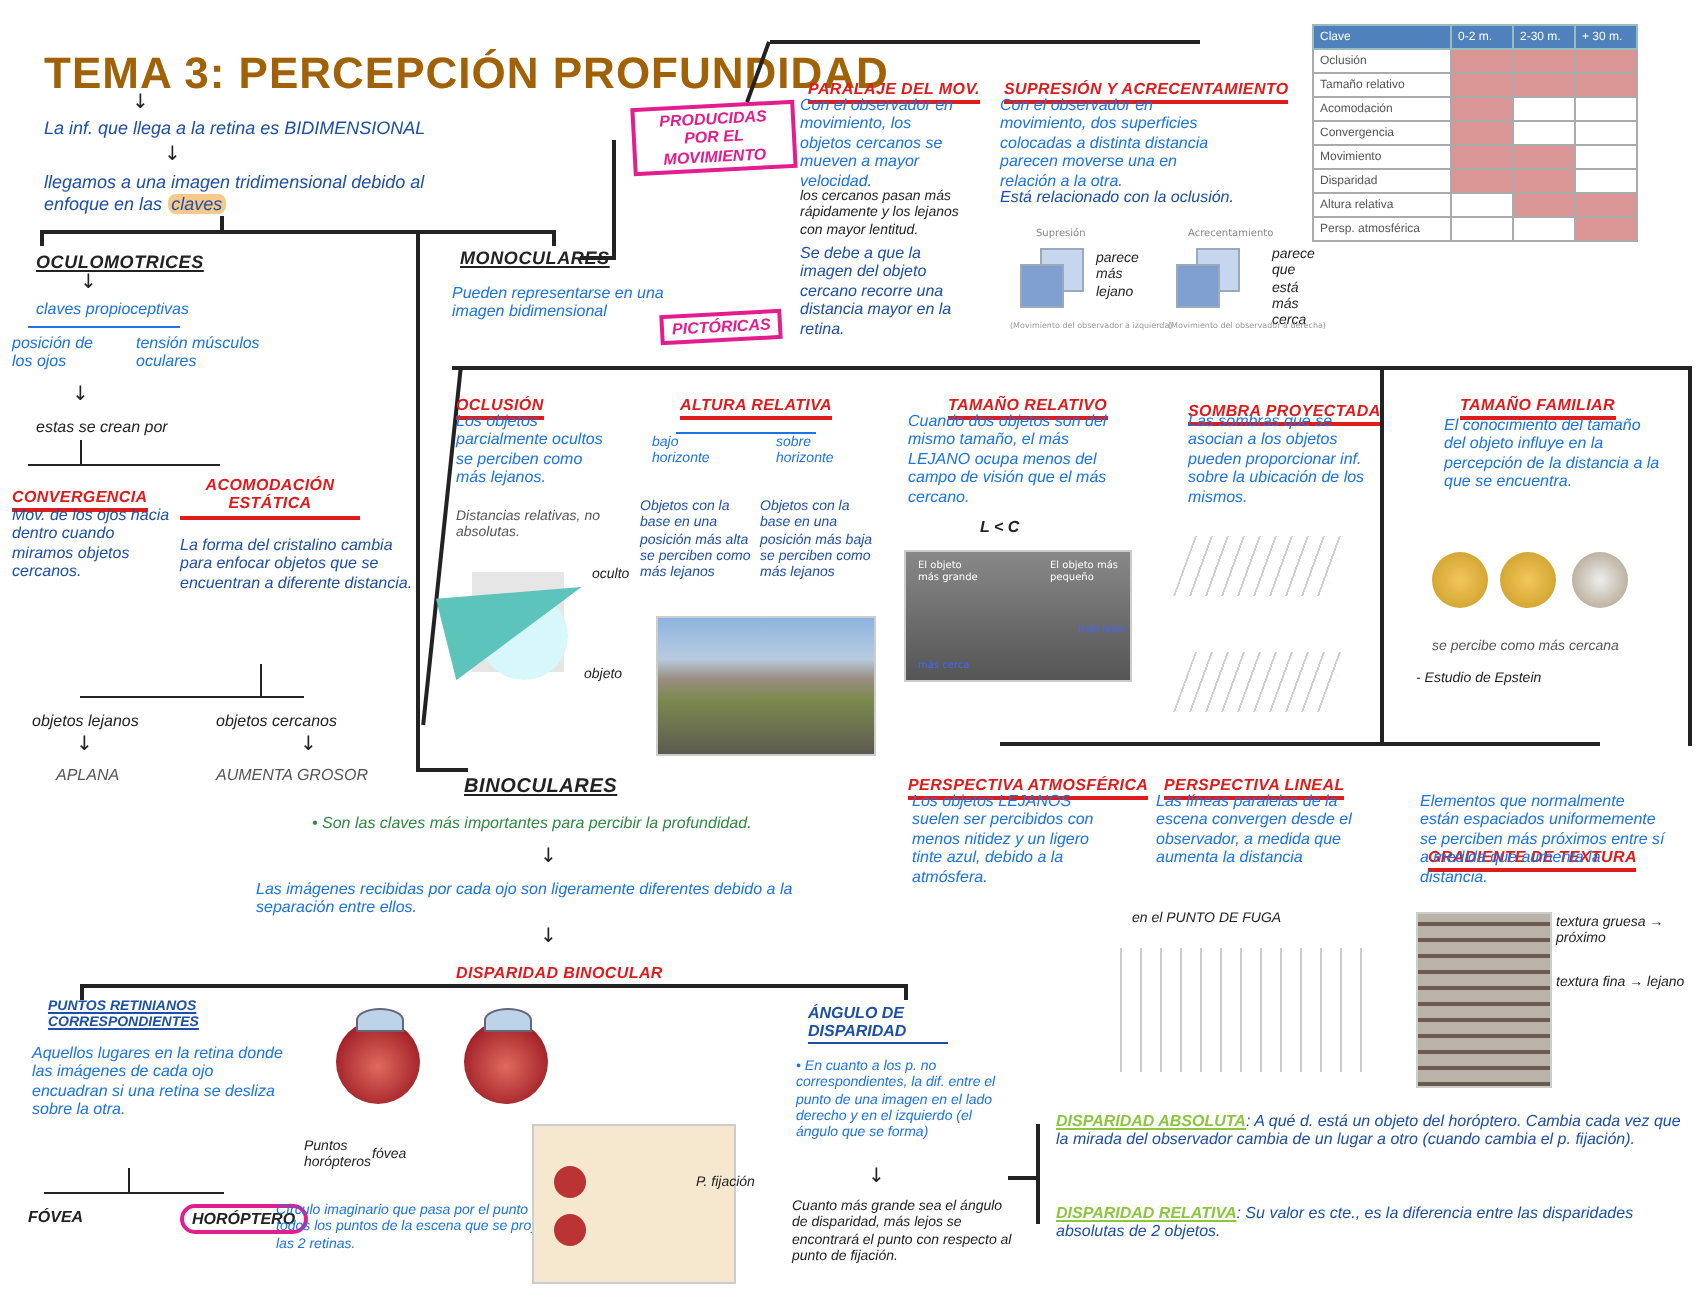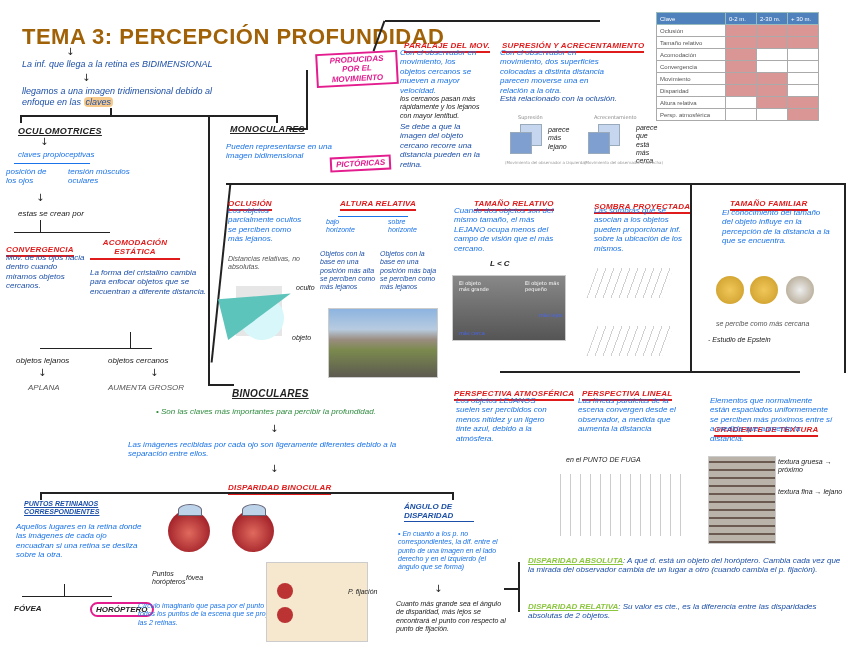--- a/index.html
+++ b/index.html
@@ -84,21 +84,21 @@
 <div class="abs pinkbox hand" style="left:330px;top:156px;">PICTÓRICAS</div>
 <div class="abs pinkbox hand" style="left:316px;top:52px;width:70px;">PRODUCIDAS POR EL MOVIMIENTO</div>
 <div class="line" style="left:306px;top:70px;width:2px;height:60px;"></div>
 <div class="line" style="left:290px;top:128px;width:18px;height:2px;"></div>
 <div class="line" style="left:378px;top:20px;width:2px;height:32px;transform:rotate(20deg);"></div>
 <div class="line" style="left:385px;top:20px;width:215px;height:2px;"></div>
 
 <div class="abs hand" style="left:404px;top:34px;"><span class="head-red">PARALAJE DEL MOV.</span></div>
 <div class="abs hand blue t8" style="left:400px;top:48px;width:82px;">Con el observador en movimiento, los objetos cercanos se mueven a mayor velocidad.</div>
 <div class="abs hand black t7" style="left:400px;top:95px;width:82px;">los cercanos pasan más rápidamente y los lejanos con mayor lentitud.</div>
-<div class="abs hand dblue t8" style="left:400px;top:122px;width:85px;">Se debe a que la imagen del objeto cercano recorre una distancia pueden en la retina.</div>
+<div class="abs hand dblue t8" style="left:400px;top:122px;width:85px;">Se debe a que la imagen del objeto cercano recorre una distancia mayor en la retina.</div>
 
 <div class="abs hand" style="left:502px;top:34px;"><span class="head-red">SUPRESIÓN Y ACRECENTAMIENTO</span></div>
 <div class="abs hand blue t8" style="left:500px;top:48px;width:115px;">Con el observador en movimiento, dos superficies colocadas a distinta distancia parecen moverse una en relación a la otra.</div>
 <div class="abs hand dblue t8" style="left:500px;top:94px;width:120px;">Está relacionado con la oclusión.</div>
 <div class="abs t7" style="left:518px;top:114px;color:#888;font-size:5px;">Supresión</div>
 <div class="abs" style="left:520px;top:124px;width:20px;height:20px;background:#c6d6ee;border:1px solid #9ab;"></div>
 <div class="abs" style="left:510px;top:132px;width:20px;height:20px;background:#7f9fd0;border:1px solid #9ab;"></div>
 <div class="abs hand black t7" style="left:548px;top:126px;width:30px;">parece más lejano</div>
 <div class="abs t7" style="left:505px;top:160px;color:#999;font-size:4px;">(Movimiento del observador a izquierda)</div>
 <div class="abs t7" style="left:594px;top:114px;color:#888;font-size:5px;">Acrecentamiento</div>

